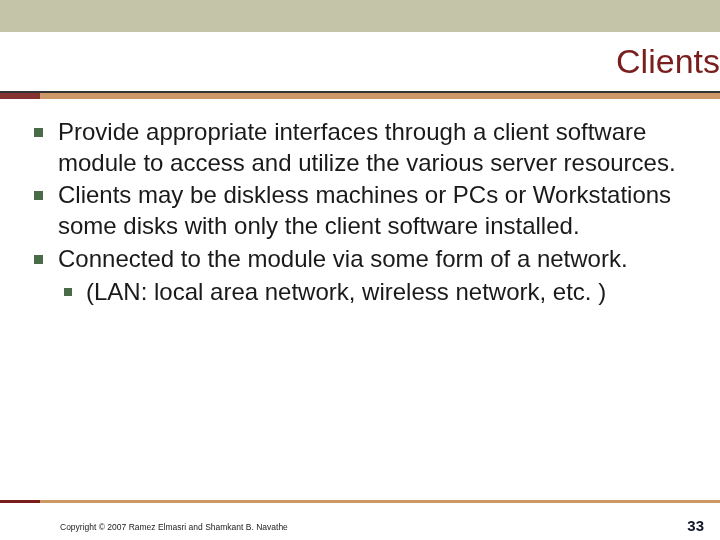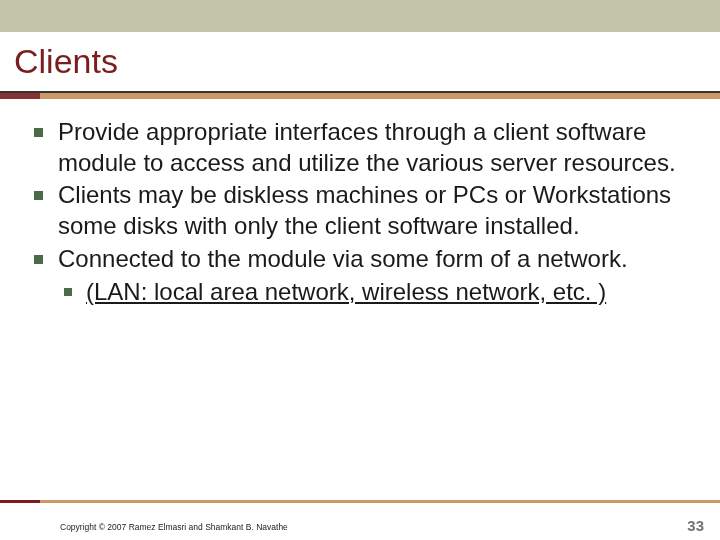--- a/index.html
+++ b/index.html
@@ -15,20 +15,21 @@
     background: #c4c4a8;
   }
   .title-region {
     padding: 10px 0 10px 14px;
     border-bottom: 2px solid #333;
   }
   .title {
     font-size: 34px;
     color: #7a1d1d;
     font-weight: normal;
+    text-align: right;
   }
   .accent-row {
     display: flex;
     height: 6px;
     width: 100%;
   }
   .accent-left {
     width: 40px;
     height: 6px;
     background: #843232;
@@ -64,21 +65,20 @@
   .sub-bullets {
     list-style: none;
     margin-top: 2px;
   }
   .sub-bullets > li {
     position: relative;
     padding-left: 28px;
     font-size: 24px;
     line-height: 1.28;
     color: #1a1a1a;
-    text-decoration: underline;
   }
   .sub-bullets > li::before {
     content: "";
     position: absolute;
     left: 6px;
     top: 11px;
     width: 8px;
     height: 8px;
     background: #4a6b47;
   }
@@ -111,21 +111,21 @@
     bottom: 8px;
     font-size: 8.5px;
     color: #222;
   }
   .page-number {
     position: absolute;
     right: 16px;
     bottom: 6px;
     font-size: 15px;
     font-weight: bold;
-    color: #737373;
+    color: #0f172a;
   }
 </style>
 </head>
 <body>
 
 <div class="top-band"></div>
 
 <div class="title-region">
   <h1 class="title">Clients</h1>
 </div>

